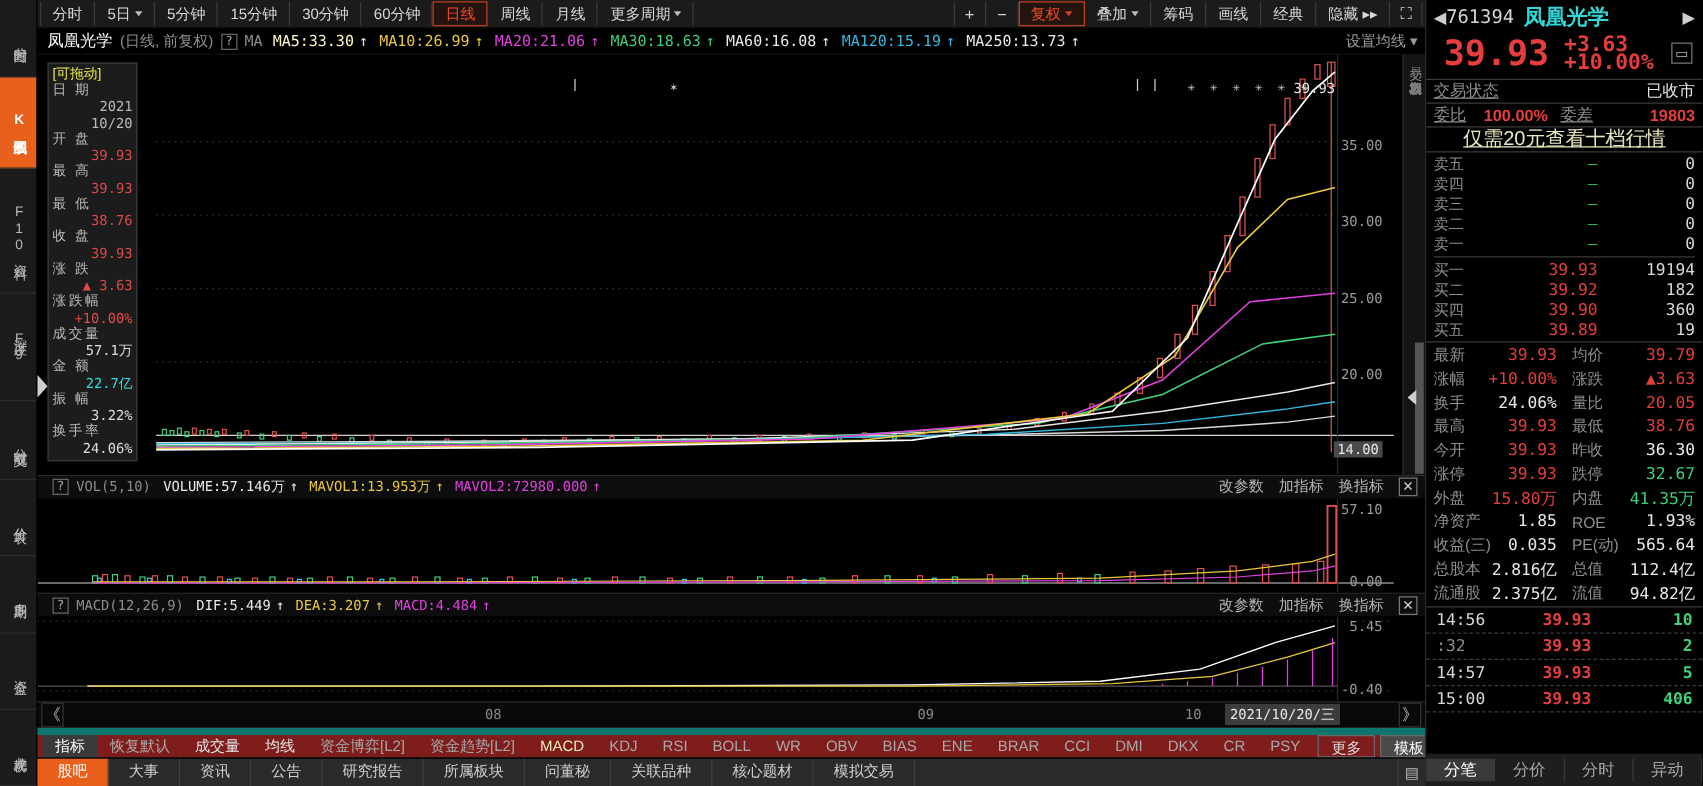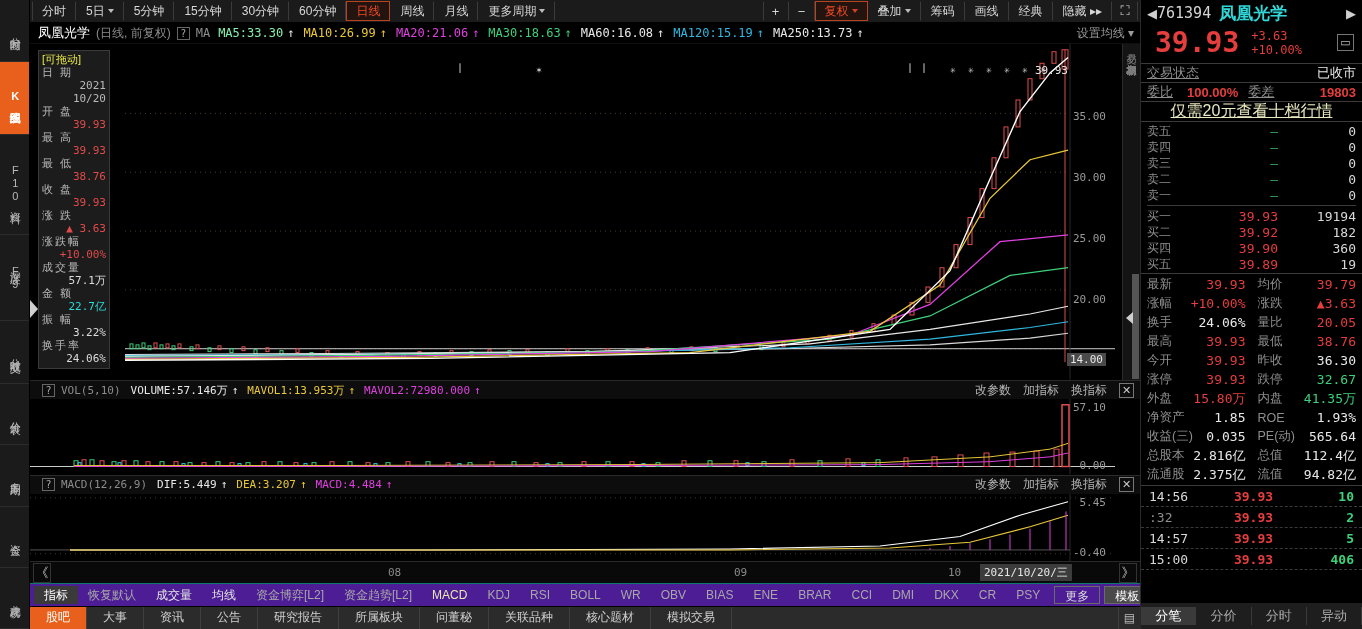--- a/index.html
+++ b/index.html
@@ -118,22 +118,22 @@
     position:relative; display:flex; align-items:center; color:#8a8a8a; font-size:11px;
     font-family:"DejaVu Sans Mono",monospace;
   }
   .navbtn{ width:18px; height:20px; display:flex; align-items:center; justify-content:center;
            color:#cfcfcf; font-size:13px; cursor:pointer; border:1px solid #333;}
   .dt{ position:absolute; }
   .dtsel{ position:absolute; background:#3c3c3c; color:#e6e6e6; padding:1px 4px; }
 
   
   .indrow{
-    height:24px; background:#4c1d95; display:flex; align-items:center;
-    padding-left:4px; gap:0; border-top:1px solid #0f766e;
+    height:24px; background:#7f1d1d; display:flex; align-items:center;
+    padding-left:4px; gap:0; border-top:6px solid #0f766e;
   }
   .ind{ padding:0 10px; height:18px; line-height:18px; color:#a8a8a8; font-size:12px;
         cursor:pointer; white-space:nowrap;}
   .ind.on{ color:#e8e8b0; }
   .ind.hl{ background:#3a3a3a; color:#fff; }
   .ind.box{ border:1px solid #6a6a6a; margin-left:4px; color:#ddd;}
   .ind.boxfill{ background:#4a4a4a; color:#fff; border:1px solid #6a6a6a; margin-left:4px;}
   .ind.bright{ color:#e6e6e6; }
 
   
@@ -150,21 +150,21 @@
   
   .right{ width:222px; flex:0 0 222px; background:#000; display:flex; flex-direction:column;
           border-left:1px solid #2a2a2a; }
   .rhead{ height:26px; display:flex; align-items:center; justify-content:space-between;
           padding:0 6px; }
   .rcode{ color:#d4d4d4; font-size:15px; font-family:"DejaVu Sans Mono",monospace;}
   .rname{ color:#31d7d7; font-size:17px; font-weight:bold; margin-left:8px;}
   .tri{ color:#cfcfcf; font-size:13px; cursor:pointer;}
   .rprice{ display:flex; align-items:center; padding:0 8px 4px 14px; }
   .bigpx{ color:#e63d3d; font-size:28px; font-weight:bold; font-family:"DejaVu Sans Mono",monospace;}
-  .chgcol{ margin-left:12px; color:#e63d3d; font-size:12px; font-weight:normal; line-height:14px;
+  .chgcol{ margin-left:12px; color:#e63d3d; font-size:17px; font-weight:bold; line-height:14px;
            font-family:"DejaVu Sans Mono",monospace;}
   .minibox{ margin-left:auto; width:17px;height:17px;border:1px solid #777;color:#bbb;
             display:flex;align-items:center;justify-content:center;font-size:11px; cursor:pointer;}
   .rline{ height:1px; background:#3a3a3a; }
   .rrow{ display:flex; align-items:center; height:18px; padding:0 6px; font-size:13px; }
   .rrow .k{ color:#8e8e8e;text-decoration:underline; }
   .rrow .v{ margin-left:auto; }
   .promo{ height:19px; display:flex; align-items:center; justify-content:center;
           color:#e8e8c0; font-size:16px; text-decoration:underline; cursor:pointer;}
   .book{ padding:1px 0; }
@@ -299,21 +299,21 @@
             <span>⛶</span>
           </div>
       </div>
     </div>
 
     <div class="ma-bar">
       <span class="ma-name">凤凰光学</span>
       <span class="ma-sub">(日线, 前复权)</span>
       <span class="qmark">?</span>
       <span class="ma-lbl">MA</span>
-      <span class="ma-it" style="color:#86efac">MA5:33.30</span>
+      <span class="ma-it" style="color:#fef9c3">MA5:33.30</span>
         <span class="arr" style="color:#e8e8e8">↑</span>
       <span class="ma-it" style="color:#e8c83a">MA10:26.99</span>
         <span class="arr" style="color:#e8c83a">↑</span>
       <span class="ma-it" style="color:#e040e0">MA20:21.06</span>
         <span class="arr" style="color:#e040e0">↑</span>
       <span class="ma-it" style="color:#3fd07a">MA30:18.63</span>
         <span class="arr" style="color:#3fd07a">↑</span>
       <span class="ma-it" style="color:#e8e8e8">MA60:16.08</span>
         <span class="arr" style="color:#e8e8e8">↑</span>
       <span class="ma-it" style="color:#31b8e0">MA120:15.19</span>

